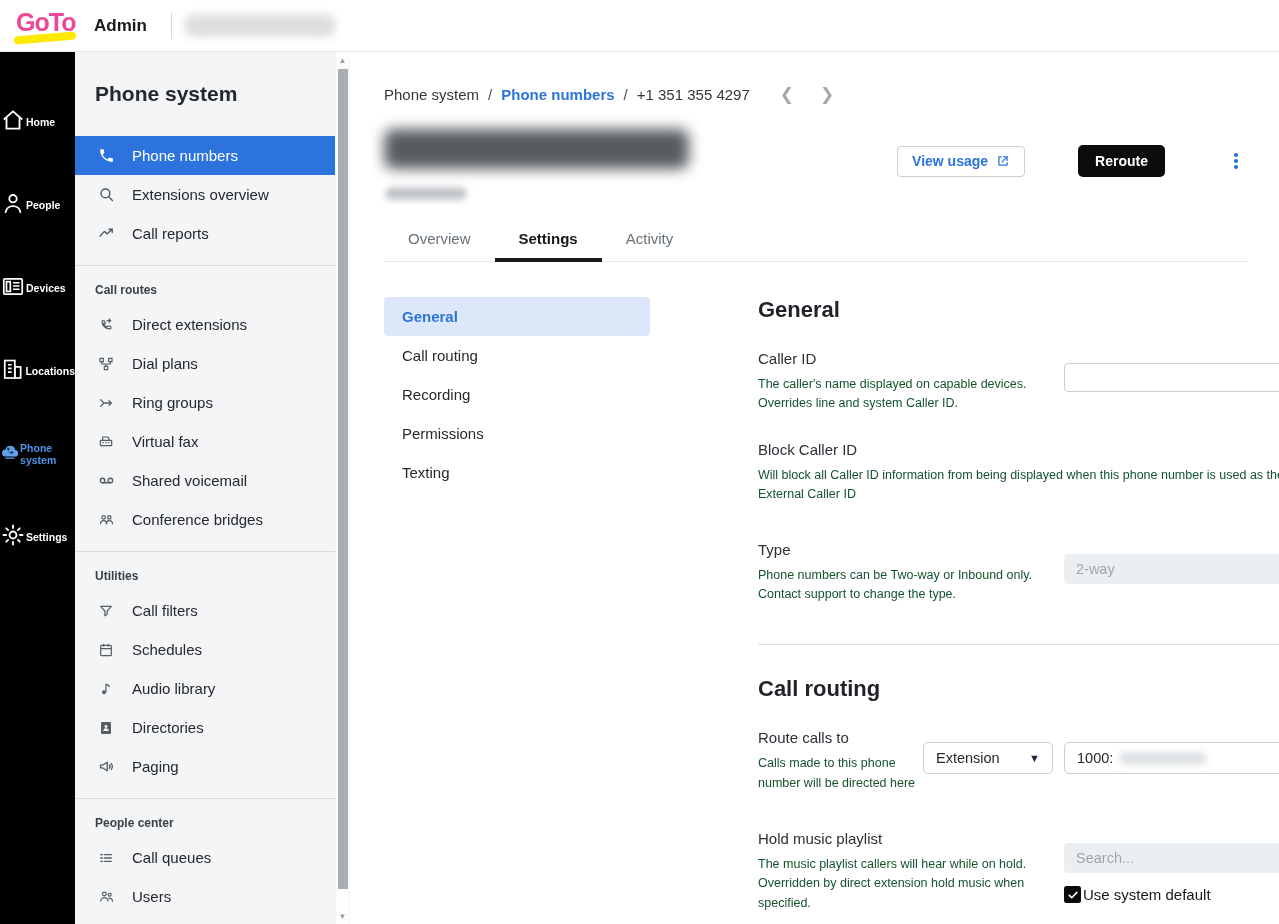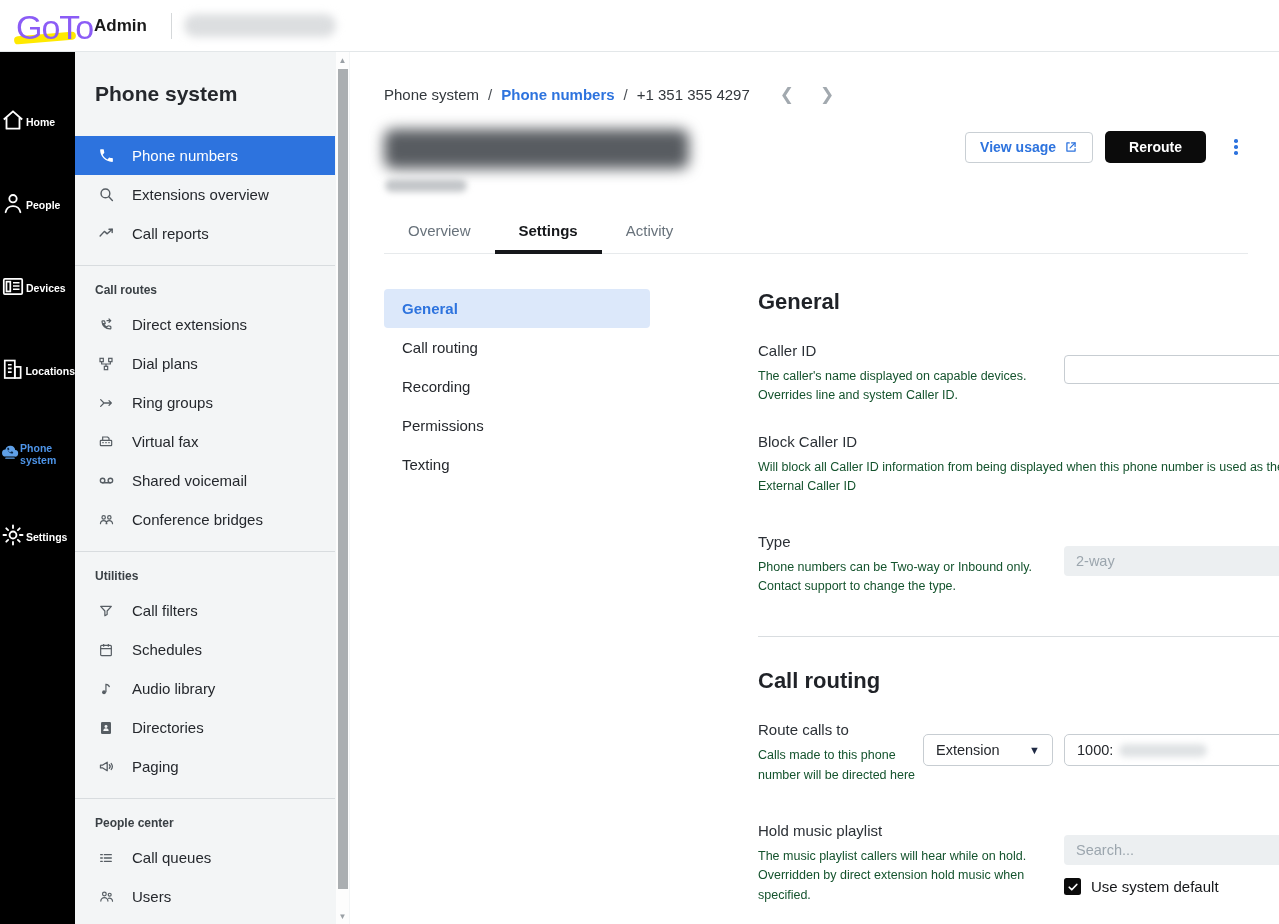--- a/index.html
+++ b/index.html
@@ -3,21 +3,21 @@
 <meta charset="utf-8">
 <style>
   * { margin:0; padding:0; box-sizing:border-box; }
   html,body { width:1279px; height:924px; overflow:hidden; background:#fff;
     font-family:"Liberation Sans","DejaVu Sans",sans-serif; color:#25282d; }
 
   
   .header { position:absolute; top:0; left:0; width:1279px; height:52px; background:#fff;
     border-bottom:1px solid #e3e7e9; display:flex; align-items:center; z-index:30; }
   .logo { position:relative; margin-left:16px; width:64px; height:36px; }
-  .logo-text { position:relative; z-index:2; font-size:34px; font-weight:400; letter-spacing:-1px; color:#8b5cf6; }
+  .logo-text { position:relative; z-index:2; font-size:25px; font-weight:700; letter-spacing:-1px; color:#ec4899; }
   .logo-swoosh { position:absolute; z-index:1; left:-2px; top:26px; width:62px; height:8px;
     background:#ffe900; border-radius:5px; transform:rotate(-5deg); }
   .product { margin-left:14px; font-size:17px; font-weight:700; color:#1a1a1a; }
   .hdr-divider { margin-left:24px; width:1px; height:26px; background:#d5d8da; }
   .org-blob { margin-left:12px; width:152px; height:23px; background:#dcdee0; border-radius:12px; filter:blur(4px); }
 
   
   .rail { position:absolute; top:52px; left:0; width:75px; height:872px; background:#000; padding-top:26px; z-index:20; }
   .rail-item { height:83px; display:flex; flex-direction:row; align-items:center; justify-content:flex-start; cursor:pointer; color:#fff; }
   .rail-item svg { width:26px; height:26px; }
@@ -48,25 +48,25 @@
   .main { position:absolute; top:52px; left:350px; width:929px; height:872px; background:#fff; overflow:hidden; }
   .breadcrumb { margin:34px 0 0 34px; display:flex; align-items:center; font-size:15px; color:#33383d; }
   .bc-sep { margin:0 9px; color:#4a4f55; }
   .bc-link { color:#2d73de; font-weight:600; cursor:pointer; }
   .bc-chevrons { margin-left:30px; display:flex; gap:26px; color:#a2a9af; font-size:17px; }
   .bc-chev { cursor:pointer; line-height:1; }
 
   .title-row { margin:26px 31px 0 34px; display:flex; align-items:flex-start; }
   .title-blob { width:305px; height:40px; background:#585c61; border-radius:9px; filter:blur(7px); }
   .subtitle-blob { margin:10px 0 0 35px; width:82px; height:13px; background:#c3c6c9; border-radius:7px; filter:blur(3px); }
-  .actions { margin-left:auto; margin-top:2px; display:flex; align-items:center; }
+  .actions { margin-left:auto; margin-top:16px; display:flex; align-items:center;gap:41px; }
   .btn-secondary { height:31px; padding:0 14px; background:#fff; border:1px solid #c9cfd4; border-radius:4px;
     color:#2d73de; font-size:14px; font-weight:600; display:flex; align-items:center; gap:8px; cursor:pointer; }
   .btn-secondary svg { width:14px; height:14px; }
-  .btn-primary { margin-left:12px; height:32px; padding:0 24px; background:#0b0b0b; border:none; border-radius:5px;
+  .btn-primary { margin-left:12px; height:32px; padding:0 17px; background:#0b0b0b; border:none; border-radius:5px;
     color:#fff; font-size:14px; font-weight:600; display:flex; align-items:center; cursor:pointer; }
   .kebab { margin-left:18px; width:24px; height:28px; display:flex; flex-direction:column; align-items:center; justify-content:center; gap:2.5px; cursor:pointer; }
   .kebab i { width:3.5px; height:3.5px; border-radius:50%; background:#2d73de; }
 
   .tabs { margin:20px 31px 0 34px; display:flex; border-bottom:1px solid #e7eaec; }
   .tab { padding:10px 24px 11px; font-size:15px; color:#68727b; cursor:pointer; border-bottom:4px solid transparent; margin-bottom:-1px; }
   .tab.active { color:#16181b; font-weight:700; border-bottom-color:#16181b; }
 
   .settings-wrap { display:flex; margin:35px 31px 0 34px;gap:40px; }
   .sub-nav { width:266px; flex:none; }
@@ -94,21 +94,21 @@
   .select.disabled .chev { color:#9ca6ae; }
   .select.enabled { background:#fff; border:1px solid #c7cdd2; color:#25282d; height:32px; border-radius:5px; }
   .select.enabled .chev { color:#1f2a44; }
   .ext-blob { margin-left:6px; width:88px; height:13px; background:#dfe2e4; border-radius:7px; filter:blur(3px); }
 
   .pane-divider { height:1px; background:#d9dde0; margin-top:40px; }
 
   .checkbox-row { display:flex; align-items:center; margin-top:13px; cursor:pointer; }
   .checkbox { width:17px; height:17px; background:#0b0b0b; border-radius:2.5px; display:flex; align-items:center; justify-content:center; flex:none; }
   .checkbox svg { width:12px; height:12px; }
-  .cb-label { margin-left:10px; font-size:15px; color:#16181b; }
+  .cb-label { margin-left:2px; font-size:15px; color:#16181b; }
 
   .mt13 { margin-top:13px; }
 </style>
 </head>
 <body>
 
 <div class="header">
   <div class="logo">
     <div class="logo-swoosh"></div>
     <div class="logo-text">GoTo</div>

